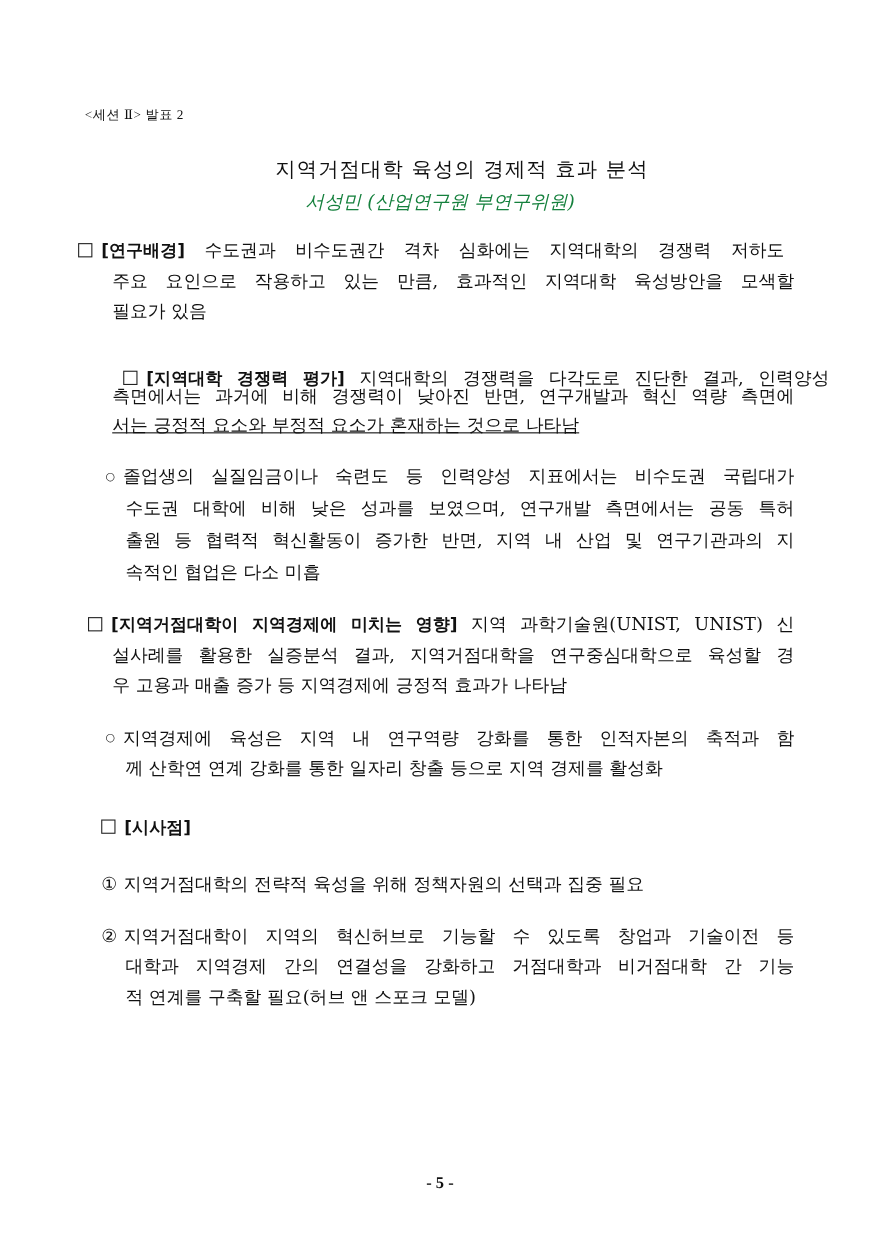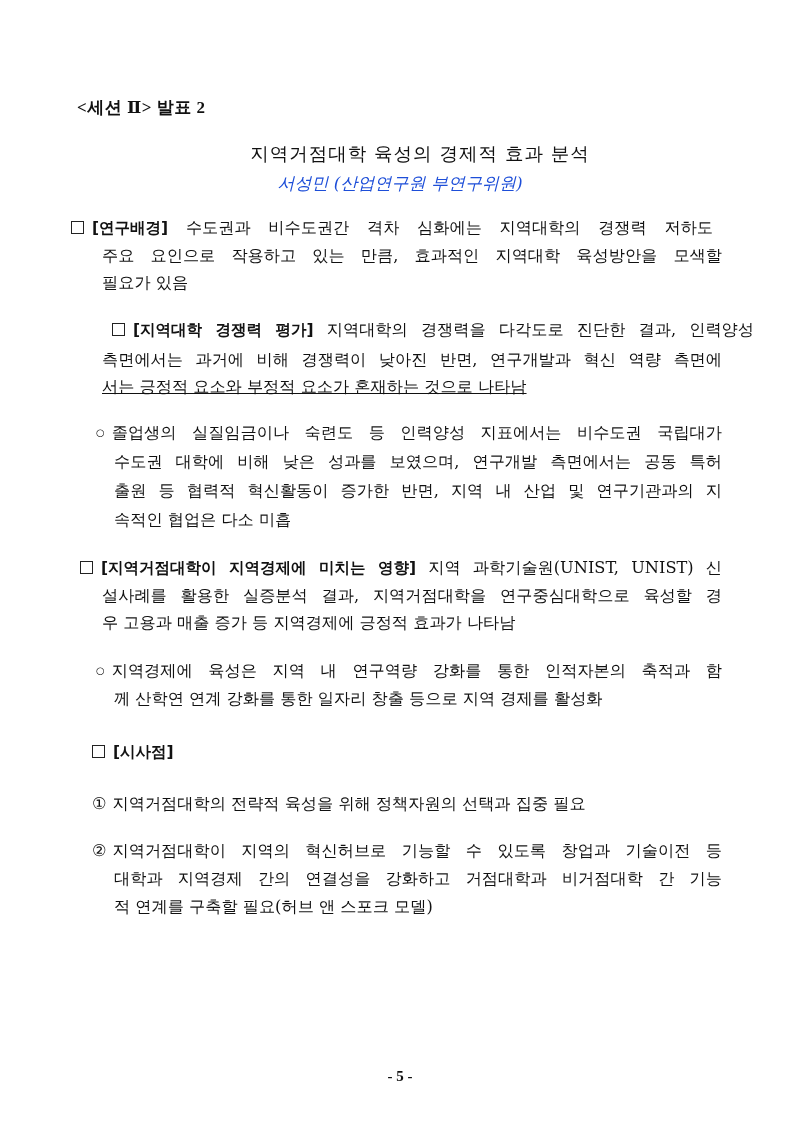--- a/index.html
+++ b/index.html
@@ -5,29 +5,29 @@
     html, body { margin: 0; padding: 0; background: #ffffff; }
     body {
       width: 800px; height: 1131px; position: relative; overflow: hidden;
       font-family: "DejaVu Serif", "Liberation Serif", serif;
       color: #111111;
     }
     .page { position: absolute; left: 0; top: 0; width: 800px; height: 1131px; }
     .session {
       position: absolute; left: 77px; top: 96px;
       font-family: "Liberation Serif", "DejaVu Serif", serif;
-      font-weight: bold; font-size: 17px; letter-spacing: 0.5px;
+      font-weight: normal; font-size: 12px; letter-spacing: 0.5px;
     }
     .title {
       position: absolute; left: 0; width: 800px; top: 141px; text-align: center;
       font-size: 18.5px; font-weight: normal; letter-spacing: 1px; margin-left: 20px;
     }
     .author {
       position: absolute; left: 0; width: 800px; top: 172px; text-align: center;
-      font-size: 17px; font-style: italic; color: #1d4ed8;
+      font-size: 17px; font-style: italic; color: #15803d;
     }
     .line {
       position: absolute; white-space: nowrap;
       font-size: 16.2px; line-height: 20px;
       text-align: justify; text-align-last: justify;
     }
     .line.last { text-align-last: left; }
     .box {
       display: inline-block; width: 11px; height: 11px; border: 1.3px solid #222;
       vertical-align: -1px; margin-right: 8px;
@@ -54,21 +54,21 @@
 
   <div>
     <div class="line" style="left:71px; top:218px; width:642px;">
       <span class="box"></span><span class="head">[연구배경]</span> <span>수도권과 비수도권간 격차 심화에는 지역대학의 경쟁력 저하도</span>
     </div>
     <div class="line" style="left:102px; top:246px; width:620px;">주요 요인으로 작용하고 있는 만큼, 효과적인 지역대학 육성방안을 모색할</div>
     <div class="line last" style="left:102px; top:273px; width:620px;">필요가 있음</div>
   </div>
 
   <div>
-    <div class="line" style="left:80px; top:320px; width:642px;padding-left:32px;">
+    <div class="line" style="left:80px; top:334px; width:642px;padding-left:32px;">
       <span class="box"></span><span class="head">[지역대학 경쟁력 평가]</span> <span>지역대학의 경쟁력을 다각도로 진단한 결과, 인력양성</span>
     </div>
     <div class="line" style="left:102px; top:350px; width:620px;">측면에서는 과거에 비해 경쟁력이 낮아진 반면, 연구개발과 혁신 역량 측면에</div>
     <div class="line last" style="left:102px; top:377px; width:620px;text-decoration:underline;">서는 긍정적 요소와 부정적 요소가 혼재하는 것으로 나타남</div>
 
     <div class="line" style="left:96px; top:423px; width:626px;">
       <span class="circle">○</span><span>졸업생의 실질임금이나 숙련도 등 인력양성 지표에서는 비수도권 국립대가</span>
     </div>
     <div class="line" style="left:114px; top:452px; width:608px;">수도권 대학에 비해 낮은 성과를 보였으며, 연구개발 측면에서는 공동 특허</div>
     <div class="line" style="left:114px; top:481px; width:608px;">출원 등 협력적 혁신활동이 증가한 반면, 지역 내 산업 및 연구기관과의 지</div>

